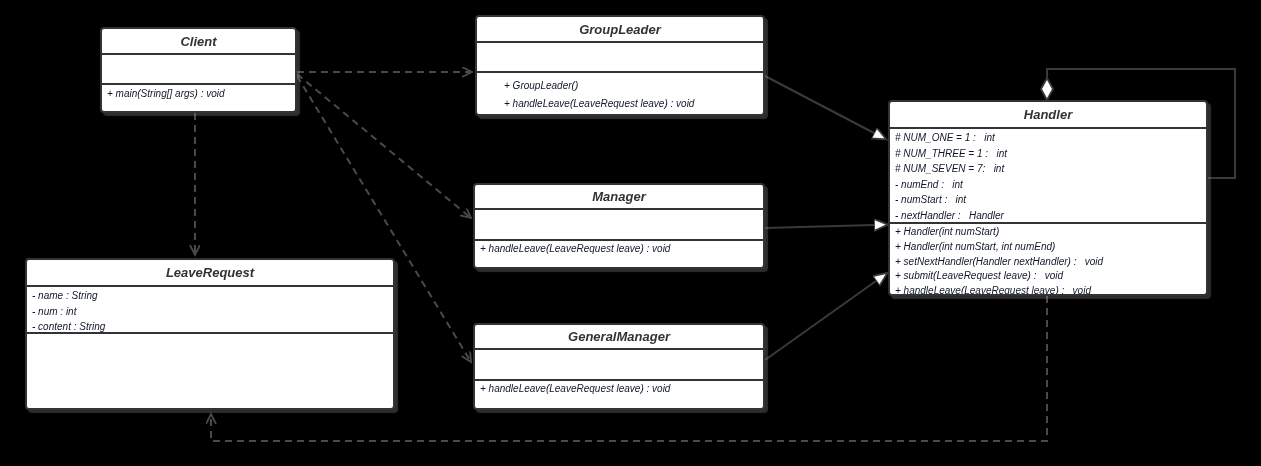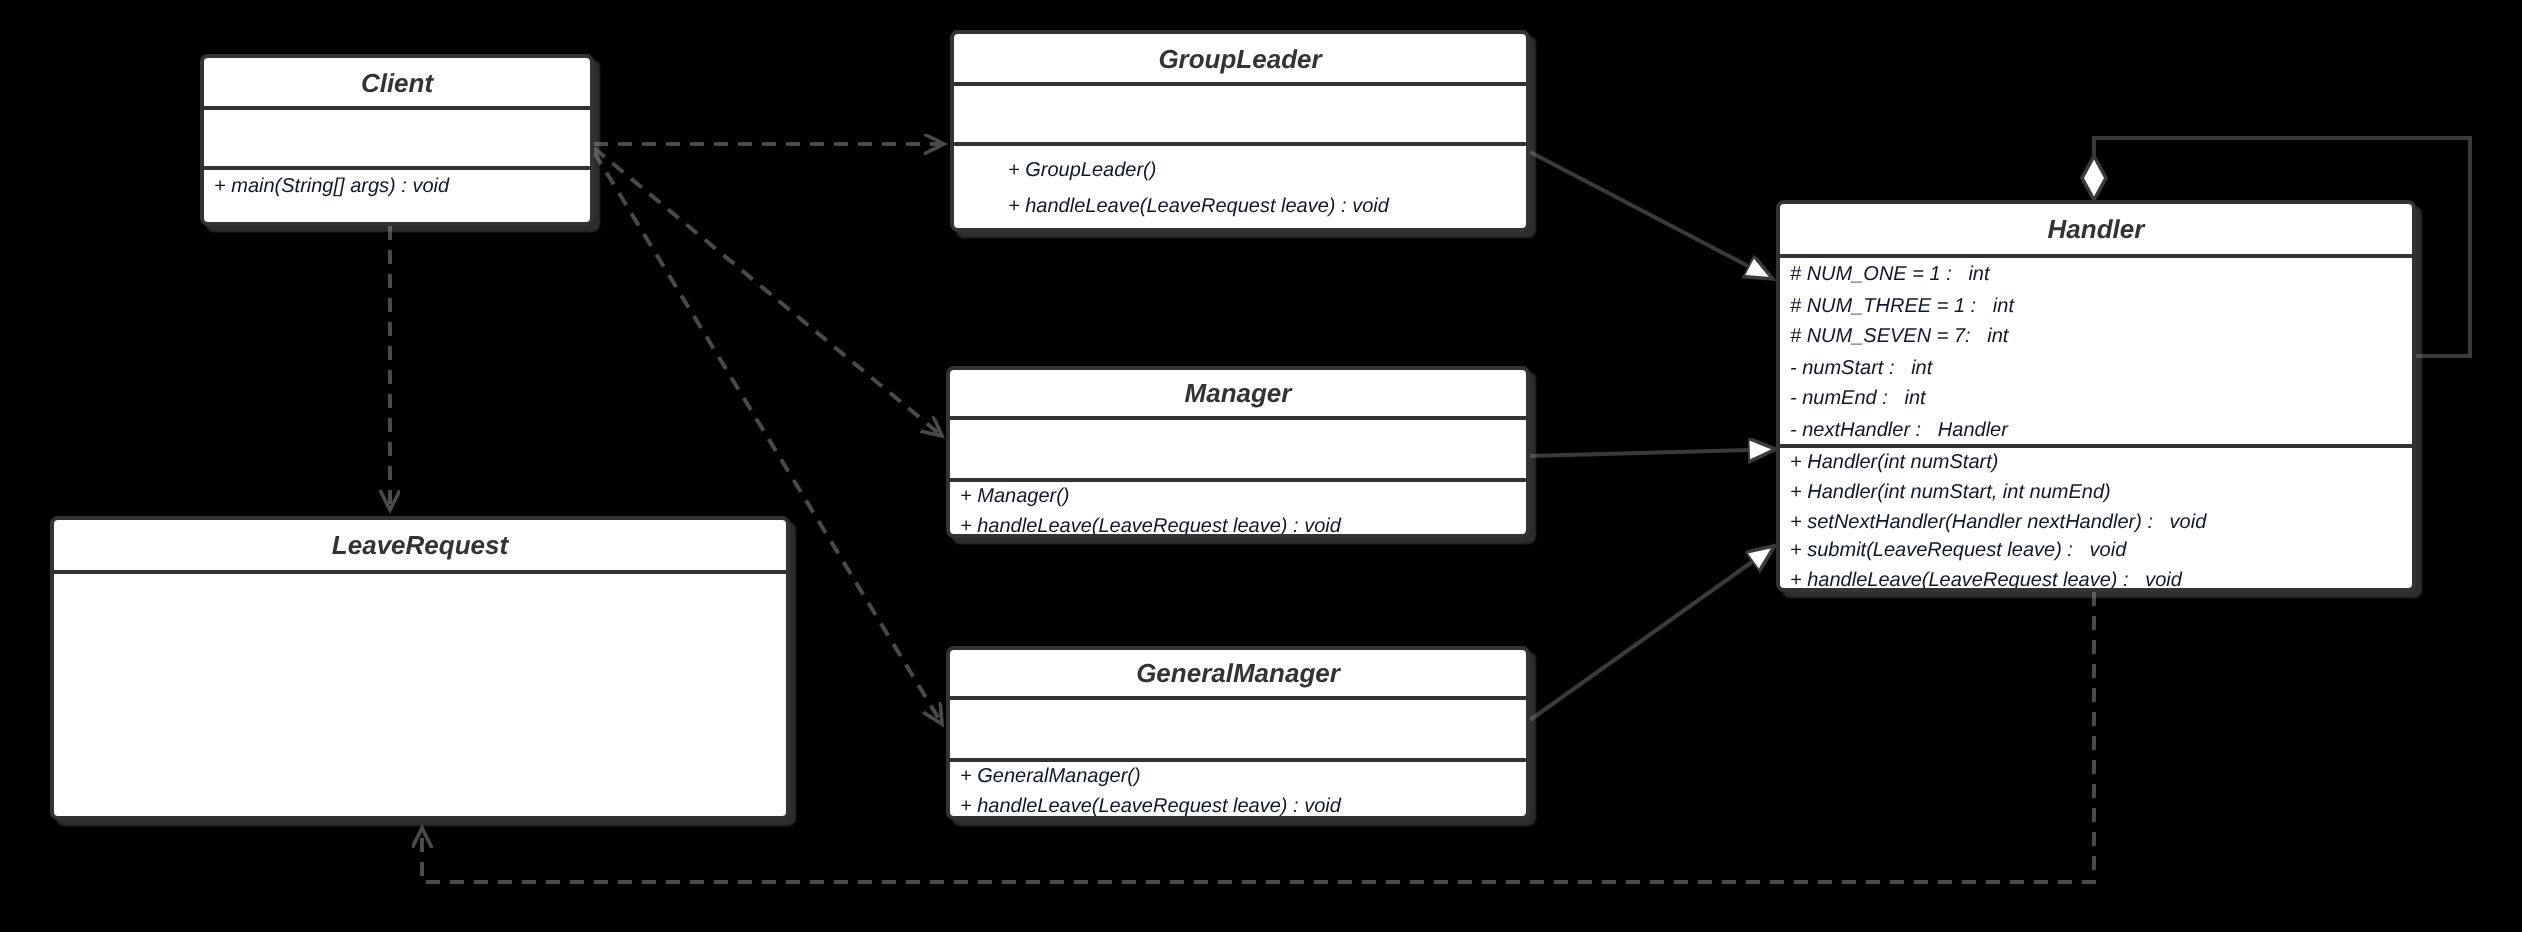--- a/index.html
+++ b/index.html
@@ -93,50 +93,53 @@
     <div class="uml-methods roomy">
       <div class="member">+ GroupLeader()</div>
       <div class="member">+ handleLeave(LeaveRequest leave) : void</div>
     </div>
   </div>
 
   <div class="uml-class" style="left:473px;top:183px;width:292px;height:86px">
     <div class="uml-title" style="height:25px">Manager</div>
     <div class="uml-attrs" style="height:31px"></div>
     <div class="uml-methods tight">
-      <div class="member">+ Manager()</div>
       <div class="member">+ handleLeave(LeaveRequest leave) : void</div>
     </div>
   </div>
 
   <div class="uml-class" style="left:473px;top:323px;width:292px;height:87px">
     <div class="uml-title" style="height:25px">GeneralManager</div>
     <div class="uml-attrs" style="height:31px"></div>
     <div class="uml-methods tight">
-      <div class="member">+ GeneralManager()</div>
       <div class="member">+ handleLeave(LeaveRequest leave) : void</div>
     </div>
   </div>
 
   <div class="uml-class" style="left:888px;top:100px;width:320px;height:196px">
     <div class="uml-title" style="height:27px">Handler</div>
     <div class="uml-attrs" style="height:95px">
       <div class="member"># NUM_ONE = 1 :   int</div>
       <div class="member"># NUM_THREE = 1 :   int</div>
       <div class="member"># NUM_SEVEN = 7:   int</div>
+      <div class="member">- numEnd :   int</div>
       <div class="member">- numStart :   int</div>
-      <div class="member">- numEnd :   int</div>
       <div class="member">- nextHandler :   Handler</div>
     </div>
     <div class="uml-methods handler-m">
       <div class="member">+ Handler(int numStart)</div>
       <div class="member">+ Handler(int numStart, int numEnd)</div>
       <div class="member">+ setNextHandler(Handler nextHandler) :   void</div>
       <div class="member">+ submit(LeaveRequest leave) :   void</div>
       <div class="member">+ handleLeave(LeaveRequest leave) :   void</div>
     </div>
   </div>
 
   <div class="uml-class" style="left:25px;top:258px;width:370px;height:152px">
     <div class="uml-title" style="height:27px">LeaveRequest</div>
+    <div class="uml-attrs" style="height:47px">
+      <div class="member">- name : String</div>
+      <div class="member">- num : int</div>
+      <div class="member">- content : String</div>
+    </div>
   </div>
 
 </div>
 
 </body></html>

